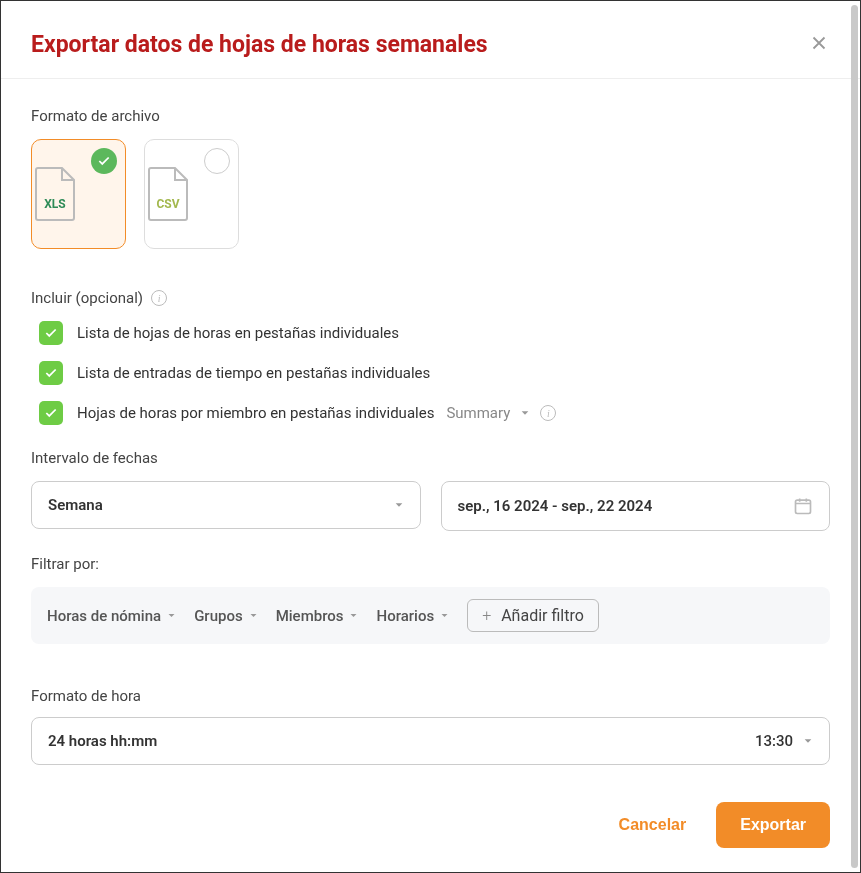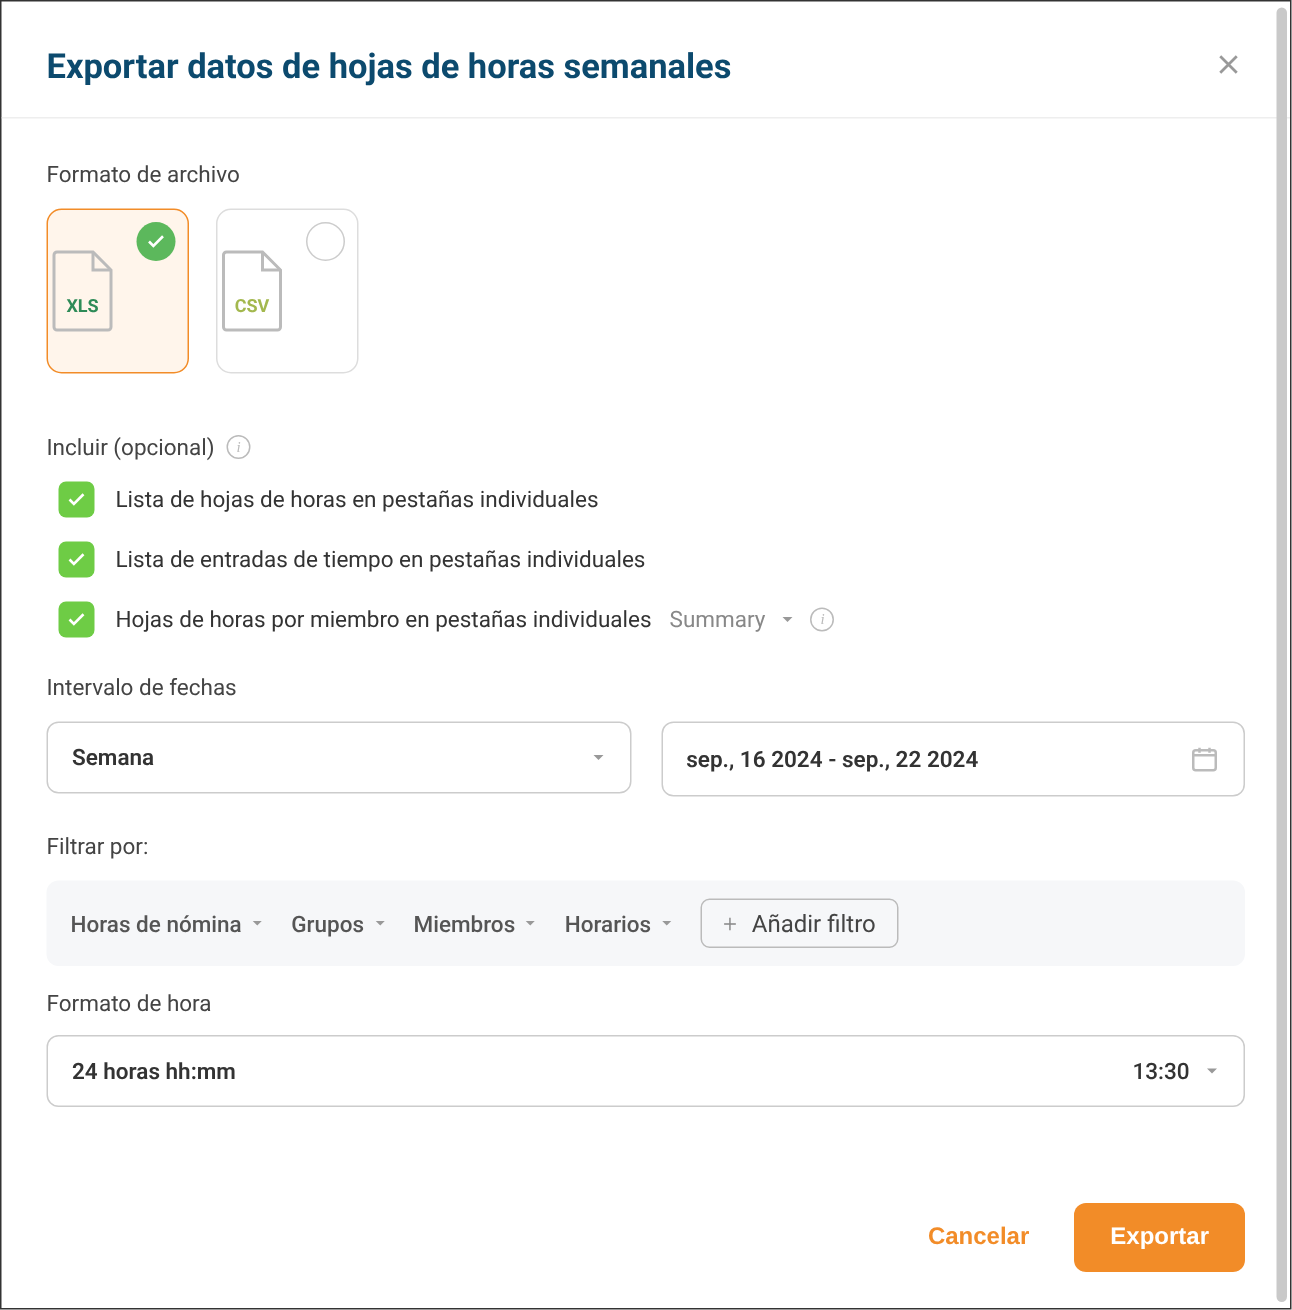--- a/index.html
+++ b/index.html
@@ -1,19 +1,19 @@
 <!DOCTYPE html>
 <html><head>
 <meta charset="utf-8">
 <style>
 * { box-sizing: border-box; margin: 0; padding: 0; }
 body { font-family: -apple-system, BlinkMacSystemFont, "Segoe UI", Roboto, sans-serif; background: #fff; width: 861px; height: 873px; border: 1px solid #333; position: relative; }
 .modal { padding: 0; height: 100%; display: flex; flex-direction: column; }
 .header { display: flex; align-items: center; justify-content: space-between; padding: 30px 30px 20px 30px; border-bottom: 1px solid #eee; }
-.title { font-size: 23px; font-weight: 700; color: #0c4a6e; }
+.title { font-size: 23px; font-weight: 700; color: #b91c1c; }
 .close { color: #999; cursor: pointer; }
 .close svg { width: 22px; height: 22px; }
 .body { padding: 28px 30px 10px 30px; flex: 1; overflow: auto; }
 .section-label { font-size: 15px; color: #444; margin-bottom: 14px; display: flex; align-items: center; gap: 8px; }
 .info-icon { width: 16px; height: 16px; border: 1.5px solid #bbb; border-radius: 50%; display: inline-flex; align-items: center; justify-content: center; font-size: 10px; color: #bbb; font-style: italic; font-family: Georgia, serif; }
 .format-row { display: flex; gap: 18px; margin-bottom: 40px; }
 .format-card { width: 95px; height: 110px; border: 1.5px solid #ddd; border-radius: 10px; display: flex; align-items: center; justify-content: flex-start; position: relative; cursor: pointer; text-decoration: underline; }
 .format-card.selected { border-color: #f28c28; background: #fff5eb; }
 .format-card .badge { position: absolute; top: 8px; right: 8px; width: 26px; height: 26px; border-radius: 50%; display: flex; align-items: center; justify-content: center; }
 .format-card.selected .badge { background: #5cb85c; }
@@ -164,21 +164,21 @@
         <svg class="chev" width="9" height="9" viewBox="0 0 24 24" fill="#999">
             <path d="M12 16 4 8h16z"></path>
           </svg>
       </div>
       <div class="add-filter-btn">
         <span class="plus">+</span>
         <span>Añadir filtro</span>
       </div>
     </div>
 
-    <div class="row" style="margin-top:16px;">
+    <div class="row" style="margin-top:43px;">
       <div class="col">
         <span class="field-label">Formato de hora</span>
         <div class="select">
           <span class="left">24 horas hh:mm</span>
           <span class="right">
             <span class="preview">13:30</span>
             <svg class="chev" width="10" height="10" viewBox="0 0 24 24" fill="#999">
                 <path d="M12 16 4 8h16z"></path>
               </svg>
           </span>

